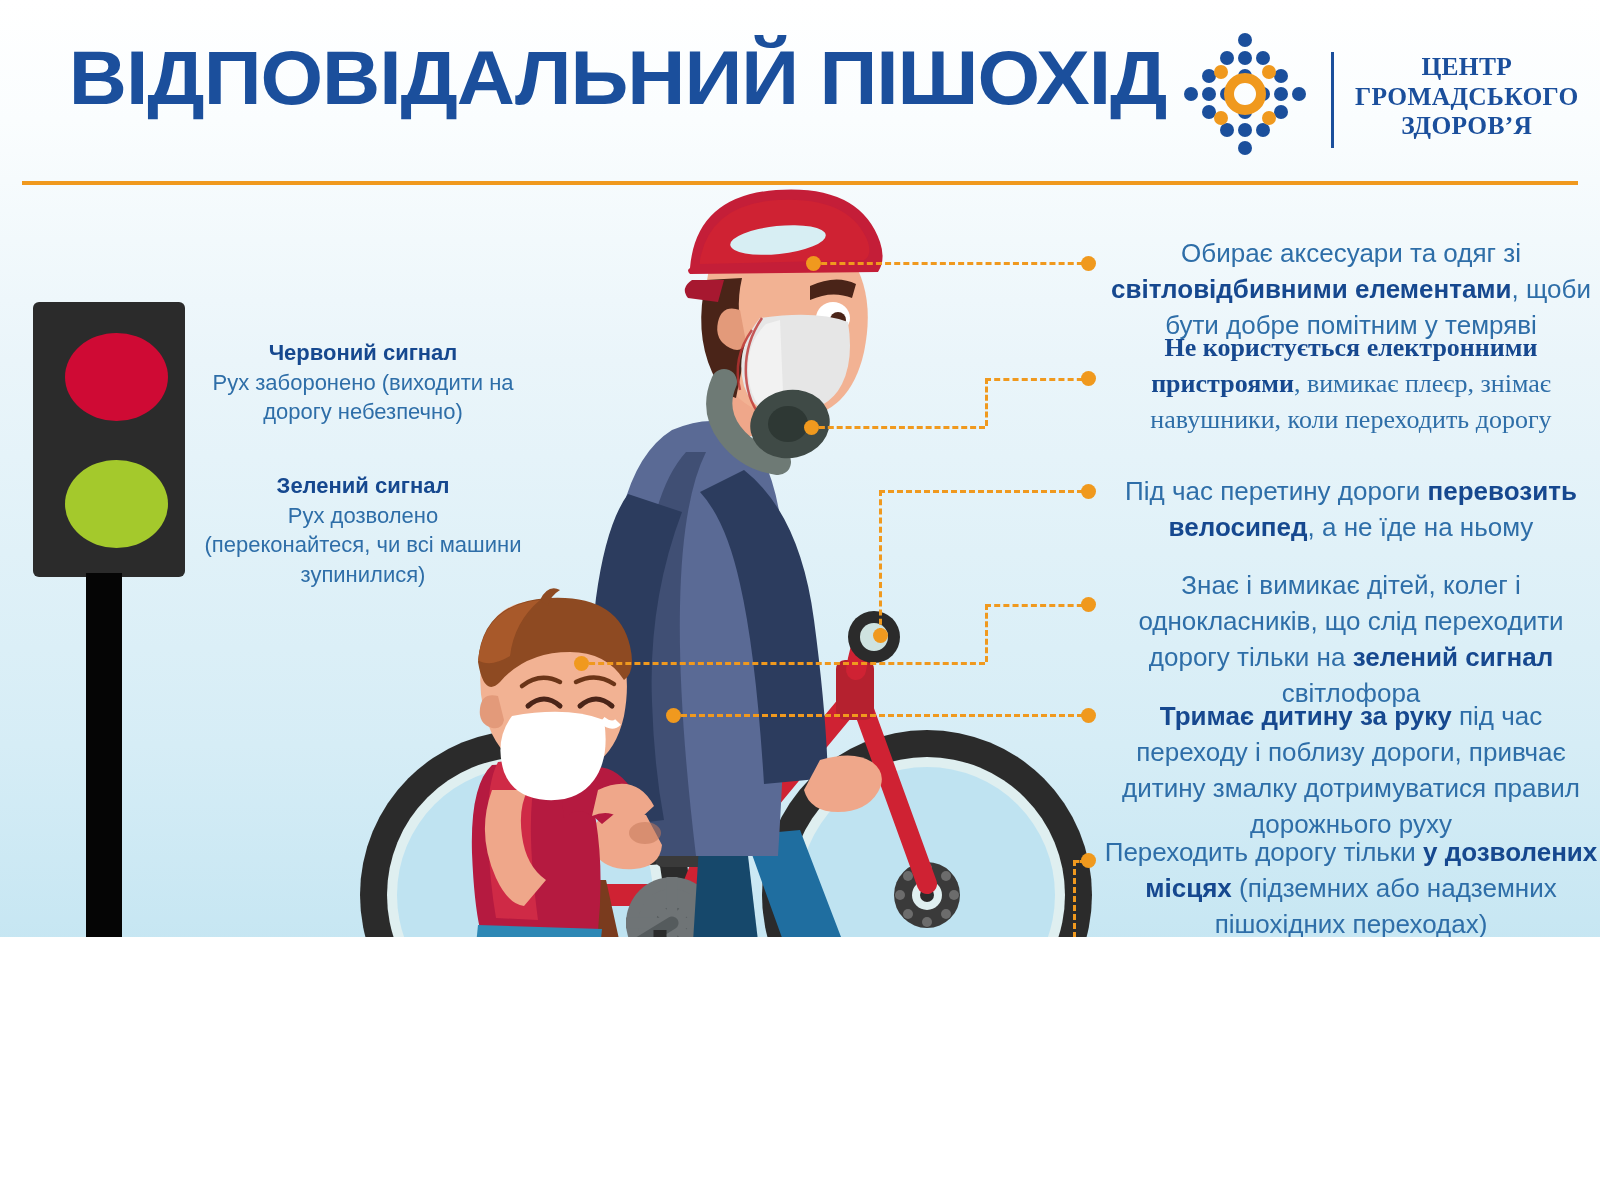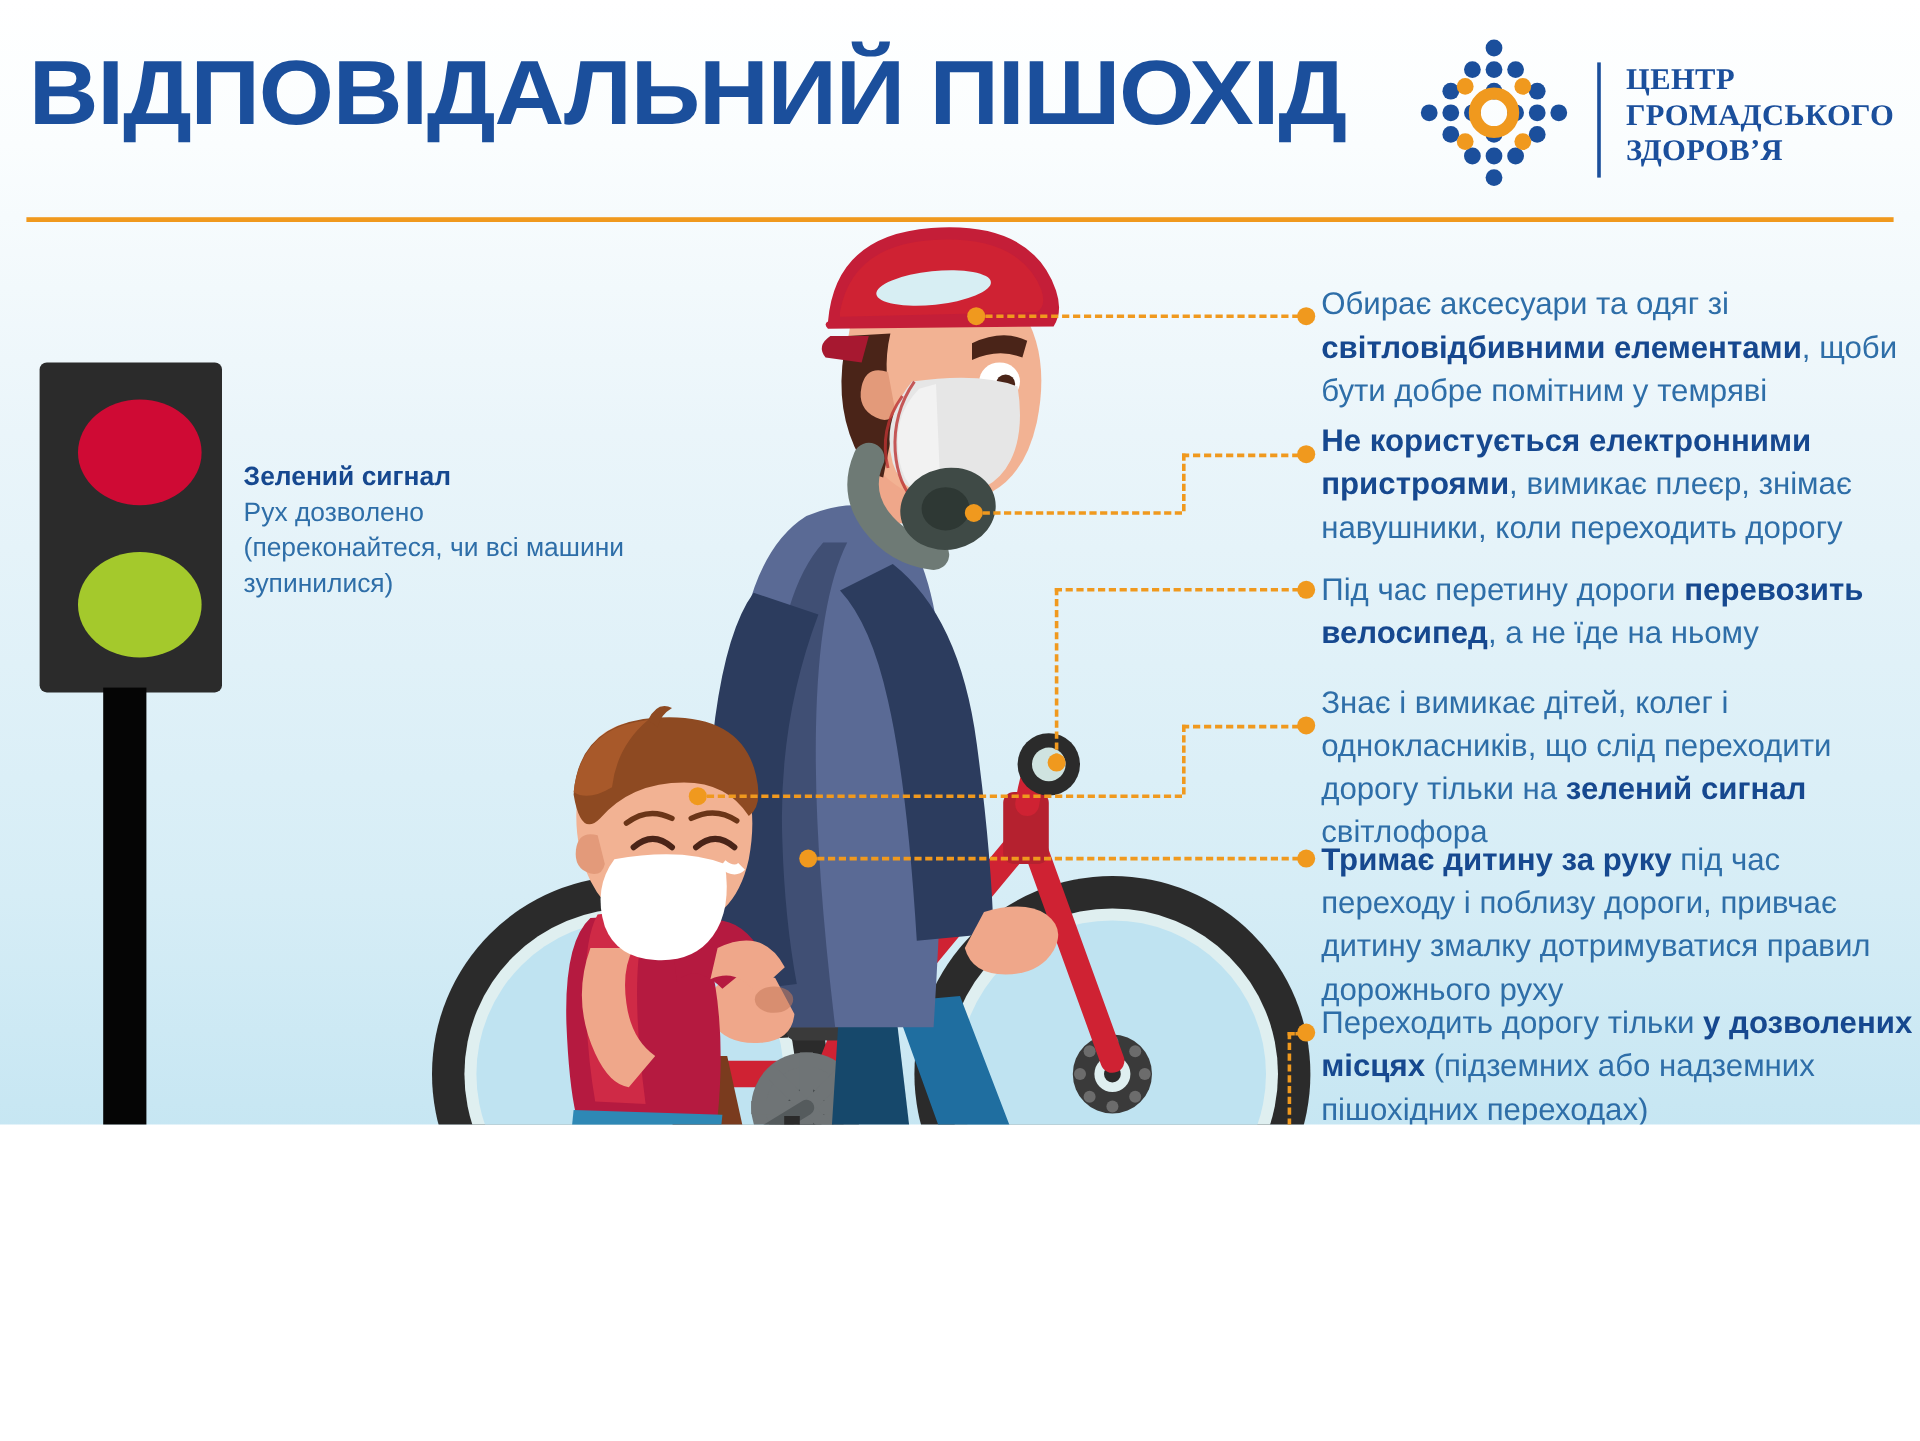--- a/index.html
+++ b/index.html
@@ -1,21 +1,21 @@
 <!DOCTYPE html>
 <html><head>
 <meta charset="utf-8">
 <style>
   html,body{margin:0;padding:0;}
   body{
     width:1600px;height:1201px;overflow:hidden;
     font-family:"Liberation Sans","DejaVu Sans",sans-serif;
     background:#ffffff;
   }
-  #poster{position:relative;width:1600px;height:937px;overflow:hidden;}
+  #poster{position:relative;width:1600px;height:937px;overflow:hidden;text-align:center;}
 
   
   .bg{position:absolute;left:0;top:0;width:1600px;height:1201px;
       background:linear-gradient(180deg,#ffffff 0%,#fafdfe 10%,#eaf5fa 30%,#d6edf6 62%,#bfe3f1 86%,#b7e0ef 100%);}
 
   
   .header{position:absolute;left:0;top:0;width:1600px;height:180px;}
   .title{position:absolute;left:24px;top:40px;width:1120px;
       font-size:76px;font-weight:bold;letter-spacing:-1px;line-height:1;
       color:#1b4f9c;white-space:nowrap;
@@ -113,20 +113,24 @@
 
     <div class="hr"></div>
   </div>
 
   <div class="tl-box"></div>
   <div class="tl-red"></div>
   <div class="tl-green"></div>
   <div class="tl-pole"></div>
 
   <div class="left-col">
+    <div class="blk">
+      <div class="bold">Червоний сигнал</div>
+      <div class="norm">Рух заборонено (виходити на дорогу небезпечно)</div>
+    </div>
     <div class="blk" style="margin-top:44px;">
       <div class="bold">Зелений сигнал</div>
       <div class="norm">Рух дозволено (переконайтеся, чи всі машини зупинилися)</div>
     </div>
   </div>
 
   <svg class="art" viewBox="0 0 1600 1201">
 
     <ellipse cx="690" cy="1045" rx="230" ry="22" fill="#000" opacity=".13"></ellipse>
     <ellipse cx="950" cy="1048" rx="145" ry="16" fill="#000" opacity=".12"></ellipse>
@@ -321,20 +325,20 @@
   <div class="dot" style="left:666px;top:708px;"></div>
   <div class="dot" style="left:1081px;top:708px;"></div>
 
   <div class="cy" style="left:1073px;top:860px;height:132px;"></div>
   <div class="cx" style="left:1073px;top:860px;width:19px;"></div>
   <div class="dot" style="left:1081px;top:853px;"></div>
   <div class="dot" style="left:1067px;top:986px;"></div>
 
   <div class="right-col">
     <div class="r-item" style="top:236px;"><span>Обирає аксесуари та одяг зі </span><b>світловідбивними елементами</b><span>, щоби бути добре помітним у темряві</span></div>
-    <div class="r-item" style="top:350px;"><b>Не користується електронними пристроями</b><span>, вимикає плеєр, знімає навушники, коли переходить дорогу</span></div>
+    <div class="r-item" style="top:330px;font-family:Liberation Serif, serif;"><b>Не користується електронними пристроями</b><span>, вимикає плеєр, знімає навушники, коли переходить дорогу</span></div>
     <div class="r-item" style="top:474px;"><span>Під час перетину дороги </span><b>перевозить велосипед</b><span>, а не їде на ньому</span></div>
     <div class="r-item" style="top:568px;"><span>Знає і вимикає дітей, колег і однокласників, що слід переходити дорогу тільки на </span><b>зелений сигнал</b><span> світлофора</span></div>
     <div class="r-item" style="top:688px;margin-top:11px;"><b>Тримає дитину за руку</b><span> під час переходу і поблизу дороги, привчає дитину змалку дотримуватися правил дорожнього руху</span></div>
     <div class="r-item" style="top:835px;"><span>Переходить дорогу тільки </span><b>у дозволених місцях</b><span> (підземних або надземних пішохідних переходах)</span></div>
   </div>
 
 </div>
 
 </body></html>

